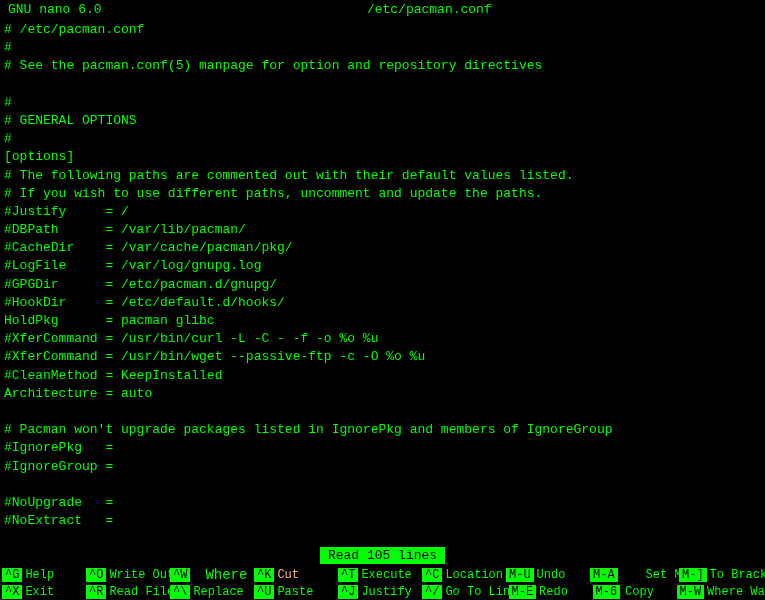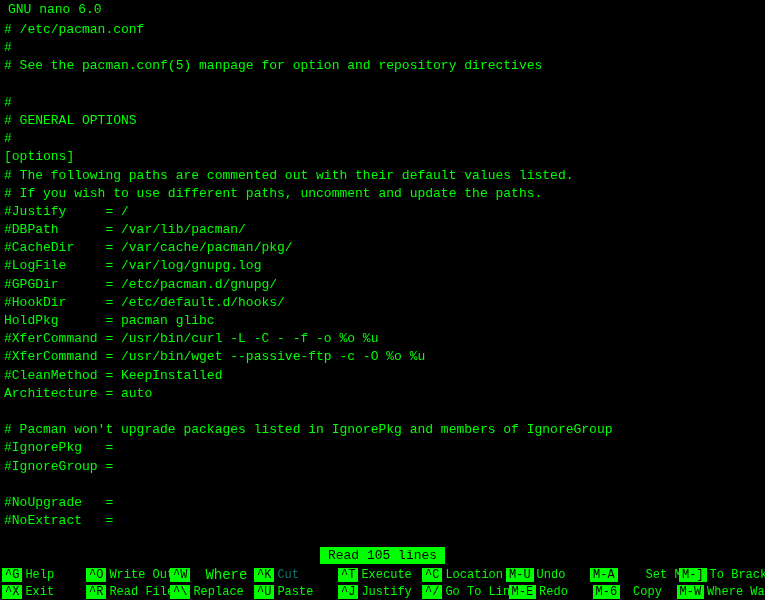--- a/index.html
+++ b/index.html
@@ -74,20 +74,21 @@
       font-size: 12px;
       margin-left: 2px;
       white-space: nowrap;
     }
   </style>
 </head>
 <body>
 
 <div id="title-bar">
   <span>GNU nano 6.0</span>
+  <span>/etc/pacman.conf</span>
   <span></span>
 </div>
 
 <div id="editor-area">
     <div class="editor-line"># /etc/pacman.conf</div>
     <div class="editor-line">#</div>
     <div class="editor-line"># See the pacman.conf(5) manpage for option and repository directives</div>
     <div class="editor-line"> </div>
     <div class="editor-line">#</div>
     <div class="editor-line"># GENERAL OPTIONS</div>
@@ -128,21 +129,21 @@
     <div class="shortcut-item" style="display: flex; align-items: center; margin-right: 4px; min-width: 80px;">
       <span class="shortcut-key" style="background-color: rgb(0, 255, 0); color: rgb(0, 0, 0); padding: 0px 3px; font-size: 12px; white-space: nowrap;">^O</span>
       <span class="shortcut-label" style="color: rgb(0, 255, 0); font-size: 12px; margin-left: 3px; white-space: nowrap;">Write Out</span>
     </div>
     <div class="shortcut-item" style="display: flex; align-items: center; margin-right: 4px; min-width: 80px;">
       <span class="shortcut-key" style="background-color: rgb(0, 255, 0); color: rgb(0, 0, 0); padding: 0px 3px; font-size: 12px; white-space: nowrap;">^W</span>
       <span class="shortcut-label" style="color: rgb(0, 255, 0); font-size: 14px; margin-left: 15px; white-space: nowrap;">Where Is</span>
     </div>
     <div class="shortcut-item" style="display: flex; align-items: center; margin-right: 4px; min-width: 80px;">
       <span class="shortcut-key" style="background-color: rgb(0, 255, 0); color: rgb(0, 0, 0); padding: 0px 3px; font-size: 12px; white-space: nowrap;">^K</span>
-      <span class="shortcut-label" style="color: #0f766e; font-size: 12px; margin-left: 3px; white-space: nowrap;">Cut</span>
+      <span class="shortcut-label" style="color: #fdba74; font-size: 12px; margin-left: 3px; white-space: nowrap;">Cut</span>
     </div>
     <div class="shortcut-item" style="display: flex; align-items: center; margin-right: 4px; min-width: 80px;">
       <span class="shortcut-key" style="background-color: rgb(0, 255, 0); color: rgb(0, 0, 0); padding: 0px 3px; font-size: 12px; white-space: nowrap;">^T</span>
       <span class="shortcut-label" style="color: rgb(0, 255, 0); font-size: 12px; margin-left: 3px; white-space: nowrap;">Execute</span>
     </div>
     <div class="shortcut-item" style="display: flex; align-items: center; margin-right: 4px; min-width: 80px;">
       <span class="shortcut-key" style="background-color: rgb(0, 255, 0); color: rgb(0, 0, 0); padding: 0px 3px; font-size: 12px; white-space: nowrap;">^C</span>
       <span class="shortcut-label" style="color: rgb(0, 255, 0); font-size: 12px; margin-left: 3px; white-space: nowrap;">Location</span>
     </div>
     <div class="shortcut-item" style="display: flex; align-items: center; margin-right: 4px; min-width: 80px;">
@@ -183,19 +184,19 @@
     <div class="shortcut-item" style="display: flex; align-items: center; margin-right: 4px; min-width: 80px;">
       <span class="shortcut-key" style="background-color: rgb(0, 255, 0); color: rgb(0, 0, 0); padding: 0px 3px; font-size: 12px; white-space: nowrap;">^/</span>
       <span class="shortcut-label" style="color: rgb(0, 255, 0); font-size: 12px; margin-left: 3px; white-space: nowrap;">Go To Line</span>
     </div>
     <div class="shortcut-item" style="display: flex; align-items: center; margin-right: 4px; min-width: 80px;">
       <span class="shortcut-key" style="background-color: rgb(0, 255, 0); color: rgb(0, 0, 0); padding: 0px 3px; font-size: 12px; white-space: nowrap;">M-E</span>
       <span class="shortcut-label" style="color: rgb(0, 255, 0); font-size: 12px; margin-left: 3px; white-space: nowrap;">Redo</span>
     </div>
     <div class="shortcut-item" style="display: flex; align-items: center; margin-right: 4px; min-width: 80px;">
       <span class="shortcut-key" style="background-color: rgb(0, 255, 0); color: rgb(0, 0, 0); padding: 0px 3px; font-size: 12px; white-space: nowrap;">M-6</span>
-      <span class="shortcut-label" style="color: rgb(0, 255, 0); font-size: 12px; margin-left: 13px; white-space: nowrap;">Copy</span>
+      <span class="shortcut-label" style="color: rgb(0, 255, 0); font-size: 12px; margin-left: 5px; white-space: nowrap;">Copy</span>
     </div>
     <div class="shortcut-item" style="display: flex; align-items: center; margin-right: 4px; min-width: 80px;">
       <span class="shortcut-key" style="background-color: rgb(0, 255, 0); color: rgb(0, 0, 0); padding: 0px 3px; font-size: 12px; white-space: nowrap;">M-W</span>
       <span class="shortcut-label" style="color: rgb(0, 255, 0); font-size: 12px; margin-left: 3px; white-space: nowrap;">Where Was</span>
     </div>
   </div>
 
 </body></html>

